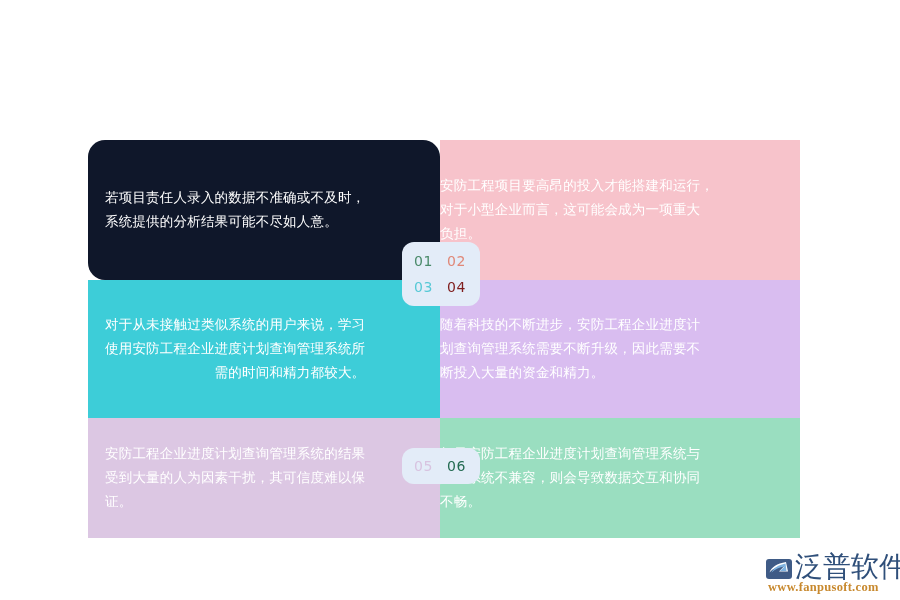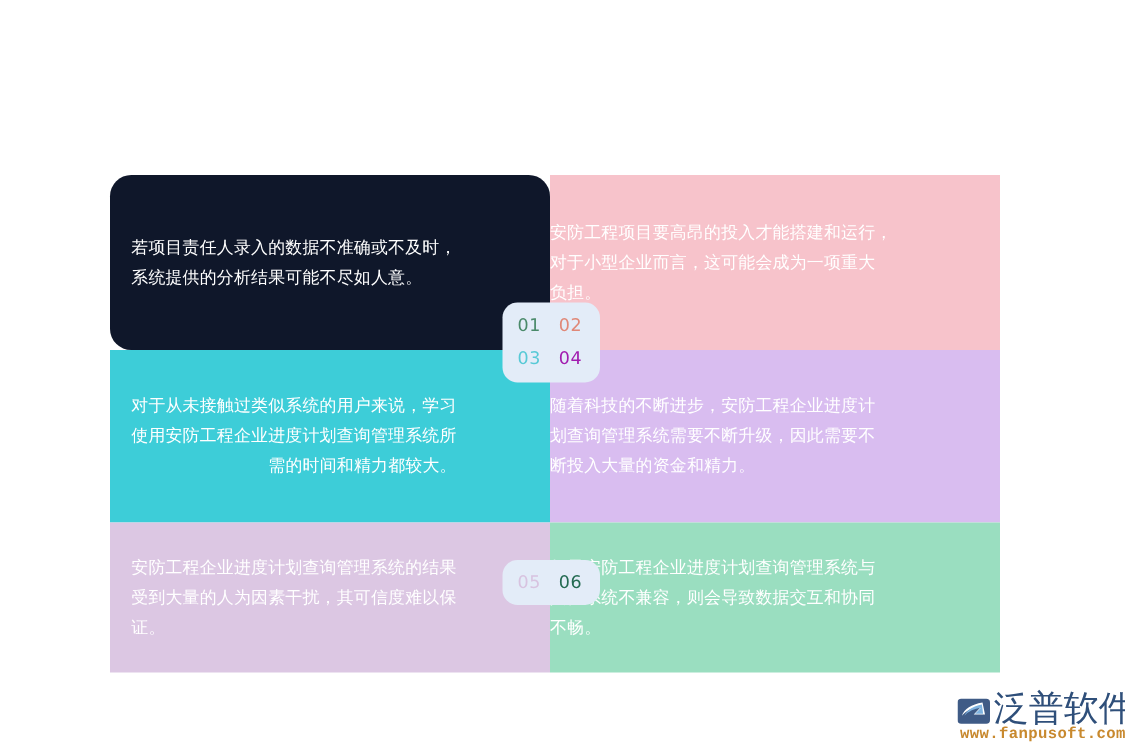--- a/index.html
+++ b/index.html
@@ -114,21 +114,21 @@
   }
   #wm-url {
     position: absolute;
     left: 2px;
     top: 24px;
     font-size: 12.5px;
     font-weight: bold;
     color: #c8892e;
     letter-spacing: 0.3px;
     white-space: nowrap;
-    font-family: Liberation Mono, monospace;
+    font-family: Liberation Serif, serif;
   }
 </style>
 </head>
 <body>
 
 <div id="infographic">
 
   <div class="panel left row1" style="background: #0f172a; border-radius: 17px;">
     <div class="panel-text">若项目责任人录入的数据不准确或不及时，
 系统提供的分析结果可能不尽如人意。</div>
@@ -158,21 +158,21 @@
   <div class="panel right row3" style="background: rgb(154, 222, 192);">
     <div class="panel-text">如果安防工程企业进度计划查询管理系统与
 其他系统不兼容，则会导致数据交互和协同
 不畅。</div>
   </div>
 
   <div class="badge badge-4" style="background: rgb(227, 236, 248);">
     <span class="badge-num" style="color: rgb(74, 138, 106); text-align: center;">01</span>
     <span class="badge-num" style="color: rgb(224, 136, 120);">02</span>
     <span class="badge-num" style="color: rgb(87, 201, 214);">03</span>
-    <span class="badge-num" style="color: #a21caf;">04</span>
+    <span class="badge-num" style="color: #7f1d1d;">04</span>
   </div>
 
   <div class="badge badge-2" style="background: rgb(227, 236, 248); margin-top: 46px;">
     <span class="badge-num" style="color: rgb(216, 195, 224);">05</span>
     <span class="badge-num" style="color: rgb(36, 107, 82);">06</span>
   </div>
 
 </div>
 
 <div id="watermark">

